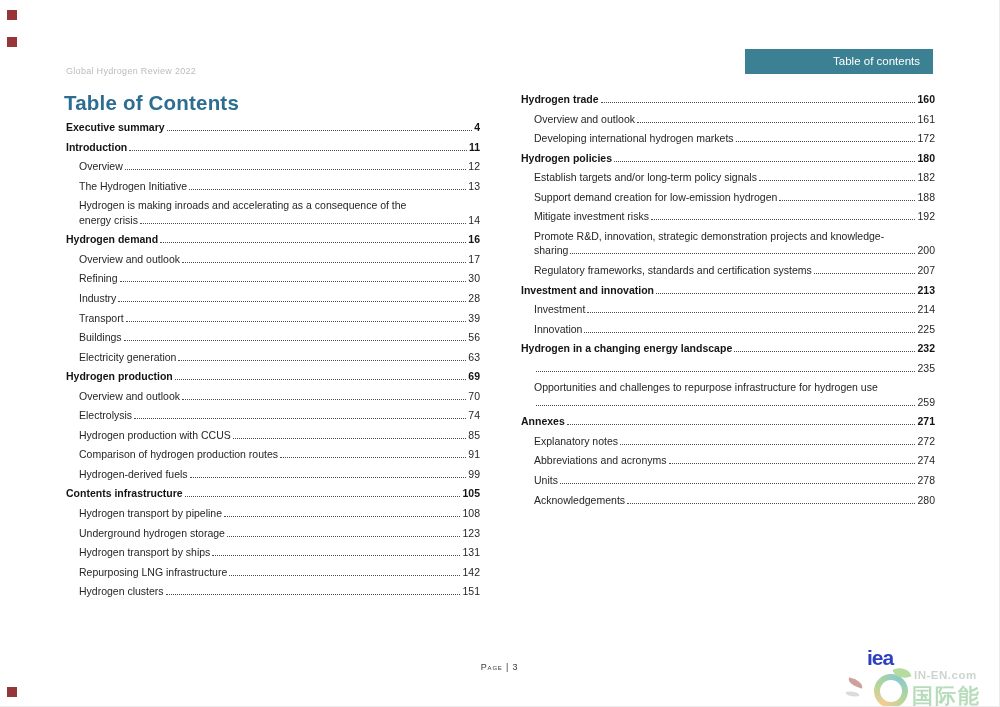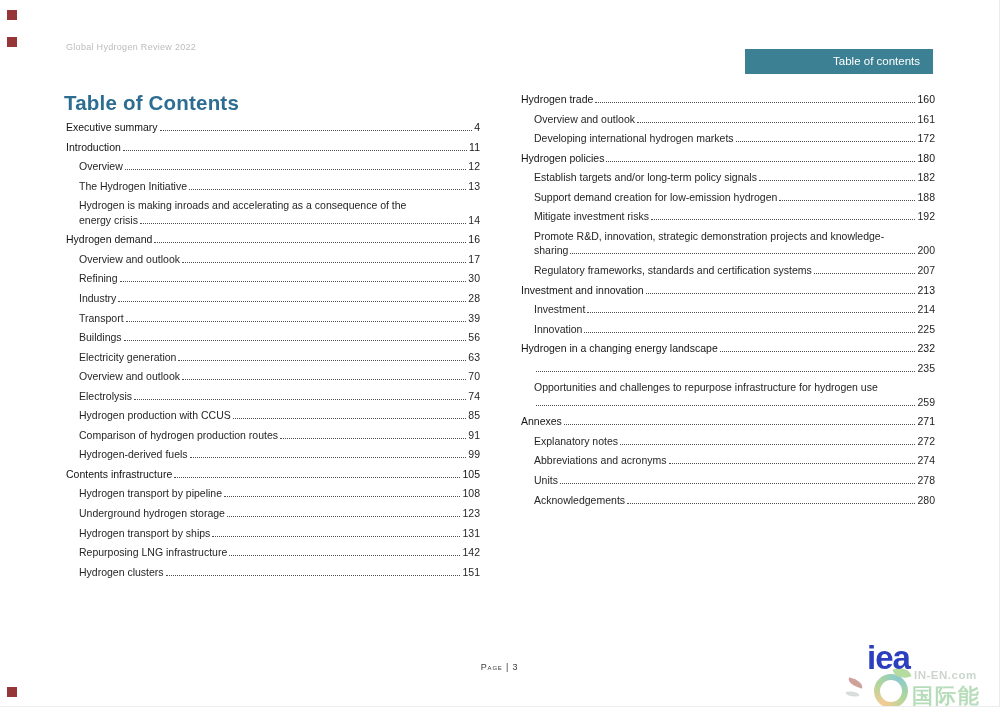--- a/index.html
+++ b/index.html
@@ -12,58 +12,58 @@
     box-sizing:border-box;
     border-right:1px solid #ececec;
     border-bottom:1px solid #ececec;
   }
   .corner-mark{position:absolute;width:10px;height:10px;background:#8c2022;opacity:.9;}
   .mark-a{left:7px;top:10px;}
   .mark-b{left:7px;top:37px;}
   .mark-c{left:7px;top:687px;}
 
   .header-left{
-    position:absolute;left:66px;top:42px;
+    position:absolute;left:66px;top:66px;
     font-size:9px;color:#bcbcbc;letter-spacing:.3px;
   }
   .banner{
     position:absolute;left:745px;top:49px;width:188px;height:25px;
     background:#3b8093;color:#ffffff;
     font-size:11.5px;line-height:25px;text-align:right;
     padding-right:13px;box-sizing:border-box;
   }
   .doc-title{
     position:absolute;left:64px;top:91px;
     font-size:20.5px;font-weight:bold;color:#2d6d92;
     letter-spacing:.2px;
   }
 
   .toc-col{position:absolute;width:414px;font-size:10.5px;color:#262626;}
   #col-left{left:66px;top:121px;}
   #col-right{left:521px;top:93px;}
 
   .entry{width:100%;}
   .entry.lv2{padding-left:13px;box-sizing:border-box;}
-  .entry.lv1 .lbl,.entry.lv1 .pg{font-weight:normal;color:#141414;}
+  .entry.lv1 .lbl,.entry.lv1 .pg{font-weight:bold;color:#141414;}
   .row{display:flex;align-items:baseline;height:19.55px;}
   .cont-line{height:14.6px;line-height:12px;white-space:nowrap;}
   .lbl{white-space:nowrap;}
   .leader{flex:1;border-bottom:1.6px dotted #4d4d4d;margin:0 2px;min-width:8px;}
   .pg{white-space:nowrap;}
 
   .footer-page{
     position:absolute;left:0;right:0;top:662px;
     text-align:center;
     font-size:9px;color:#3c3c3c;
     font-variant:small-caps;letter-spacing:.8px;
   }
 
   .iea-logo{
     position:absolute;left:867px;top:641px;
-    font-size:33px;font-weight:bold;color:#2c3fbe;
+    font-size:21px;font-weight:bold;color:#2c3fbe;
     letter-spacing:-1px;line-height:33px;
   }
   .watermark{position:absolute;left:846px;top:655px;width:154px;height:50px;opacity:.55;margin-top:6px;}
   .wm-ring{
     position:absolute;left:28px;top:13px;width:34px;height:34px;border-radius:50%;
     background:conic-gradient(from 210deg,#f0a23c,#72b64c,#2f9fa5,#72b64c,#f0a23c);
   }
   .wm-ring::after{
     content:"";position:absolute;left:6px;top:6px;width:22px;height:22px;border-radius:50%;background:#ffffff;
   }
@@ -181,20 +181,27 @@
           <span class="lbl">Buildings</span>
           <span class="leader"></span>
           <span class="pg">56</span>
         </div>
       </div>
       <div class="entry lv2">
         <div class="row">
           <span class="lbl">Electricity generation</span>
           <span class="leader"></span>
           <span class="pg">63</span>
+        </div>
+      </div>
+      <div class="entry lv1">
+        <div class="row">
+          <span class="lbl">Hydrogen production</span>
+          <span class="leader"></span>
+          <span class="pg">69</span>
         </div>
       </div>
       <div class="entry lv2">
         <div class="row">
           <span class="lbl">Overview and outlook</span>
           <span class="leader"></span>
           <span class="pg">70</span>
         </div>
       </div>
       <div class="entry lv2">

